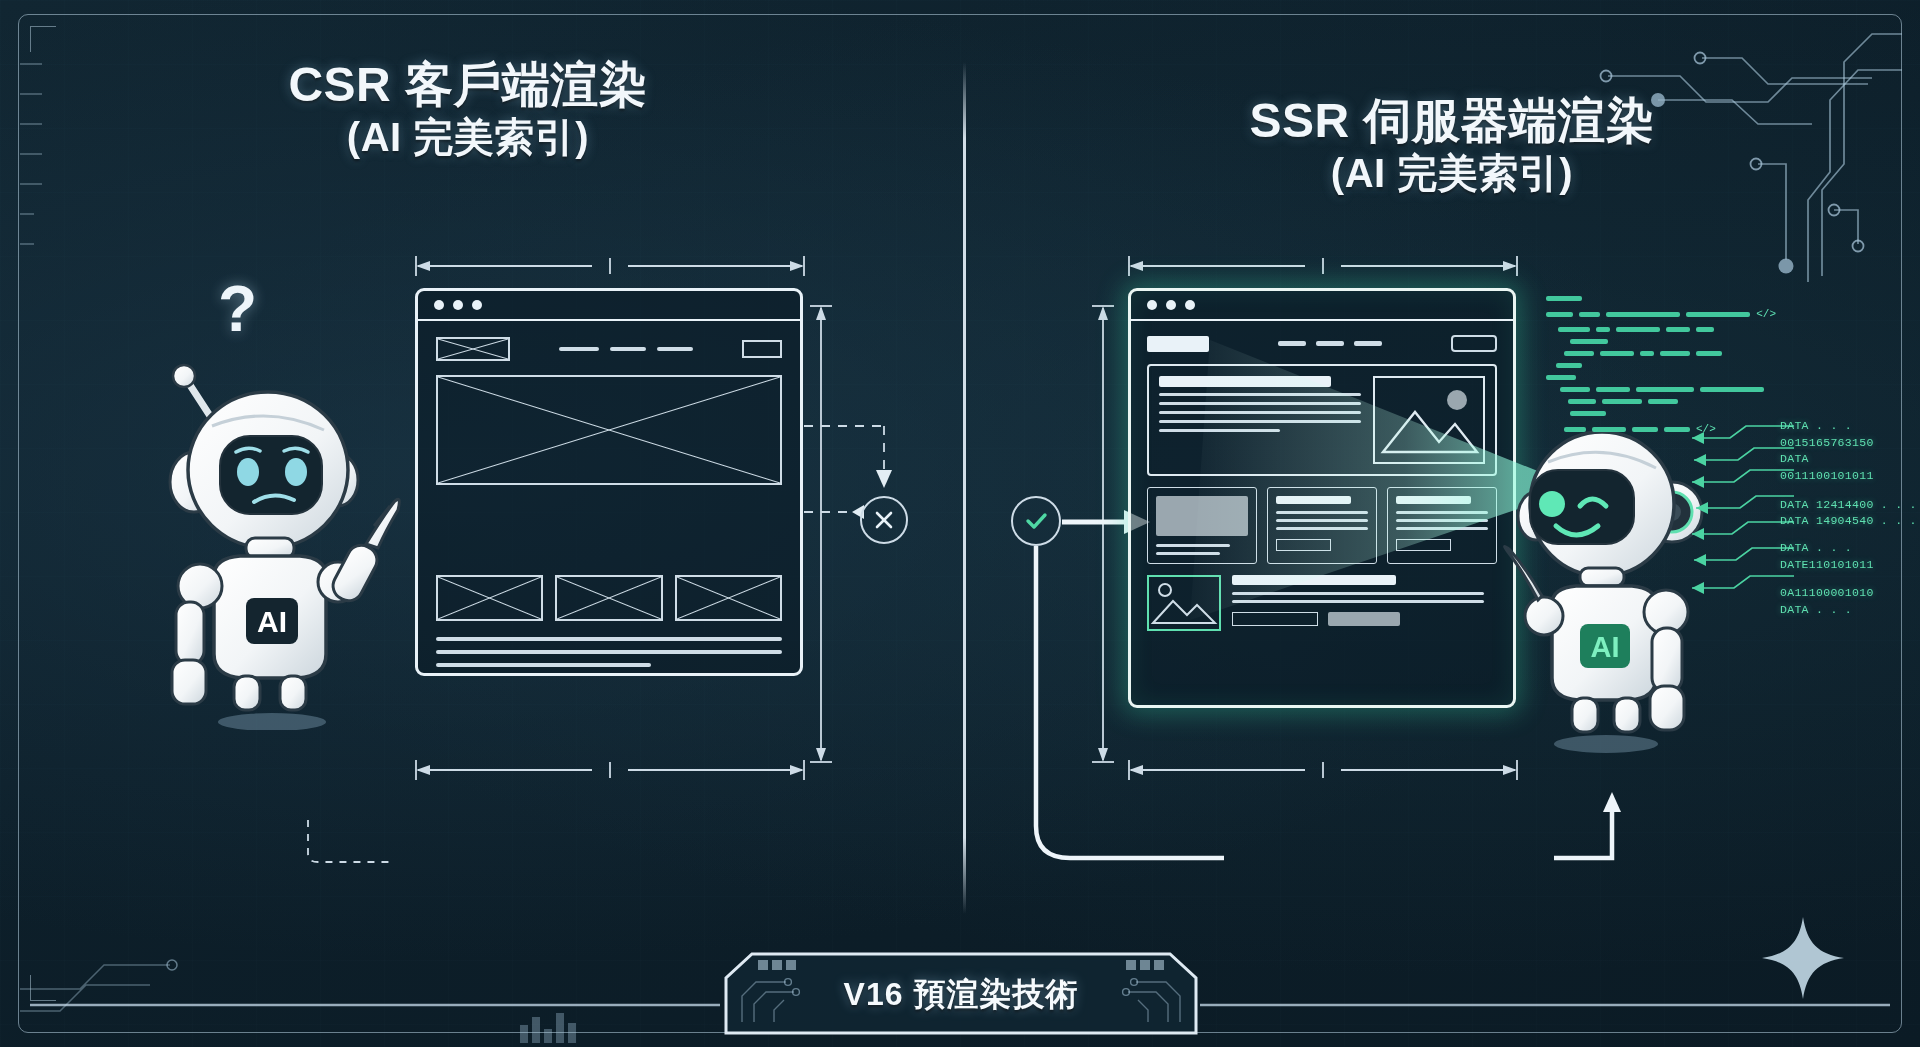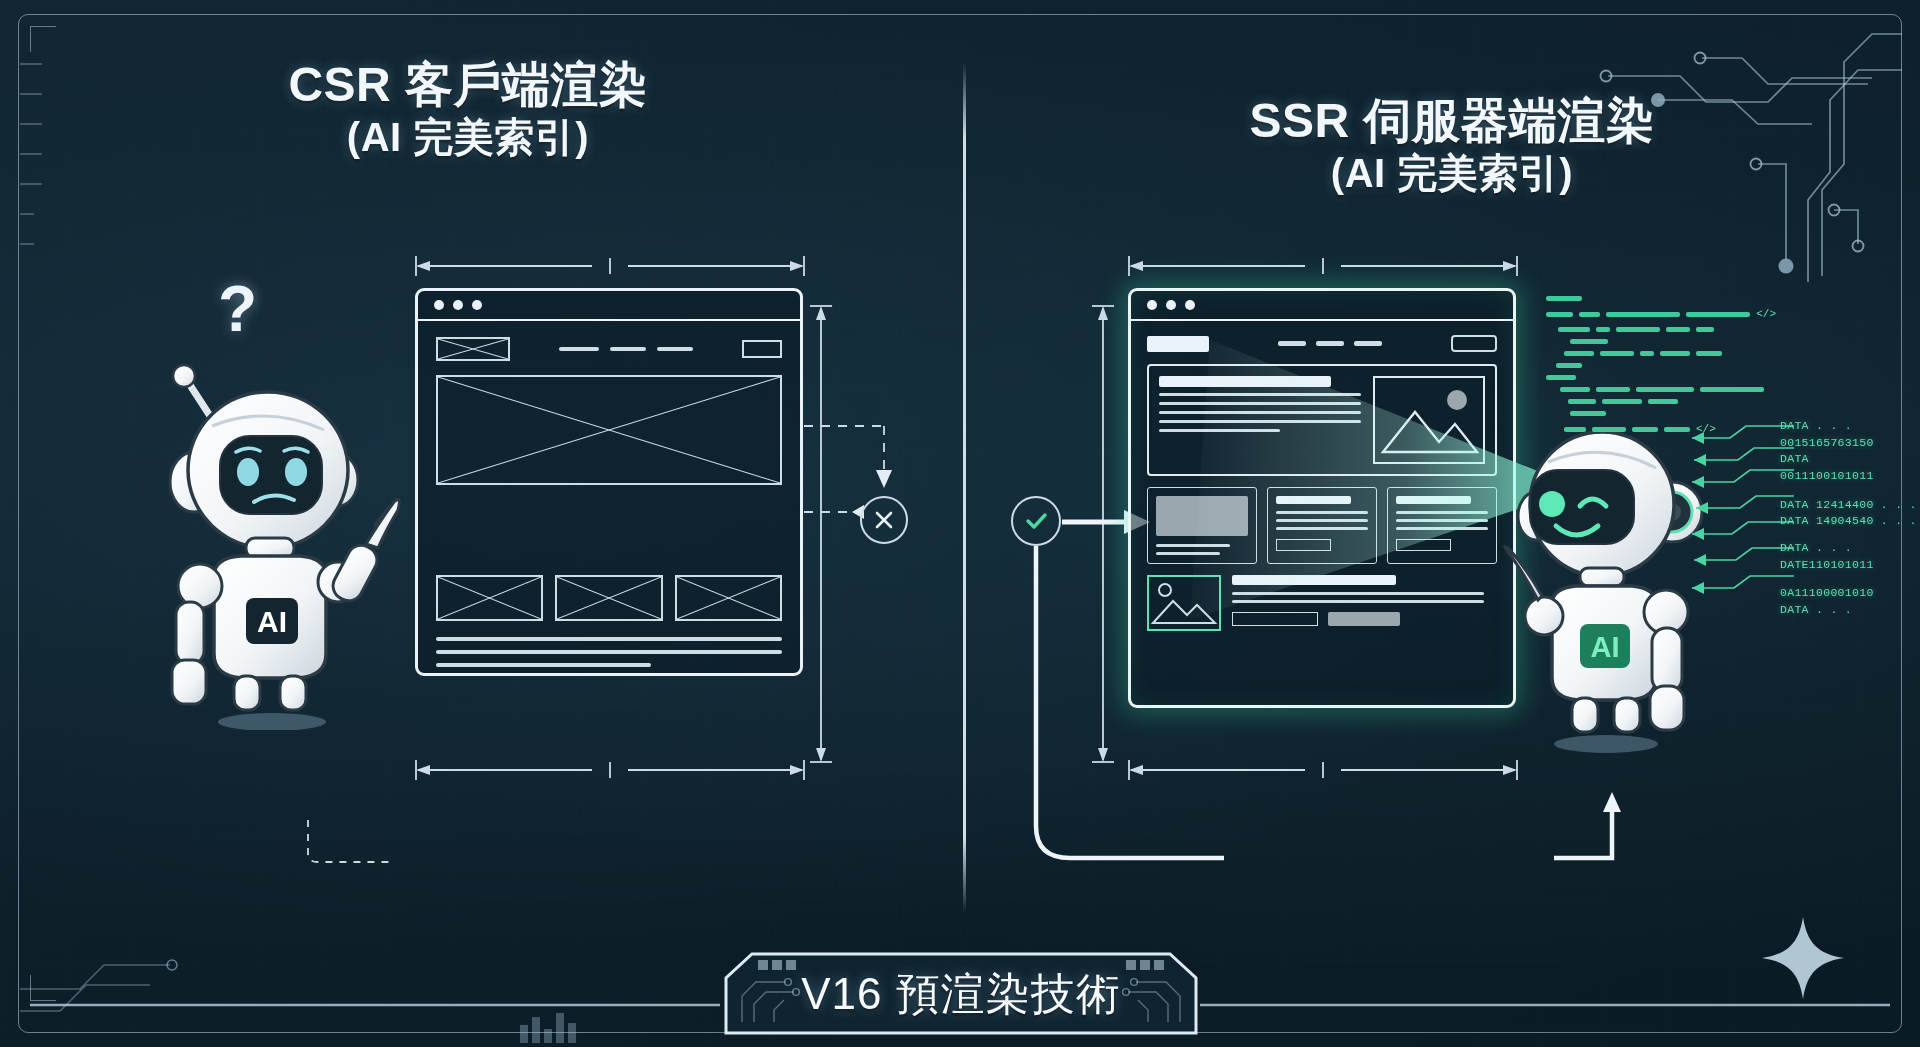--- a/index.html
+++ b/index.html
@@ -98,21 +98,21 @@
     box-shadow:0 0 18px rgba(190,225,245,.55), inset 0 0 12px rgba(150,200,230,.18);
     text-shadow:0 0 10px rgba(200,230,250,.6);
   }
   
   #bottom-banner{
     position:absolute; left:722px; top:952px; width:478px; height:85px;
   }
   #bottom-banner .lbl{
     position:absolute; inset:0;
     display:flex; align-items:center; justify-content:center;
-    color:#f6fafd; font-weight:normal; font-size:44px; letter-spacing:1px;
+    color:#f6fafd; font-weight:bold; font-size:32px; letter-spacing:1px;
     text-shadow:0 0 12px rgba(160,205,235,.45), 0 2px 3px rgba(0,0,0,.7);
   }
   
   #code-block{ position:absolute; left:1546px; top:296px; width:230px; height:130px; }
   .code-row{ display:flex; gap:6px; align-items:center; margin-bottom:7px; }
   .code-seg{ height:5px; background:#46d6a6; border-radius:2px; opacity:.92; }
   .code-tag{ color:#5fe3b4; font-size:11px; font-family:"Liberation Mono", monospace; }
 
   #data-stream{ position:absolute; left:1780px; top:418px; width:140px; }
   .data-line{

